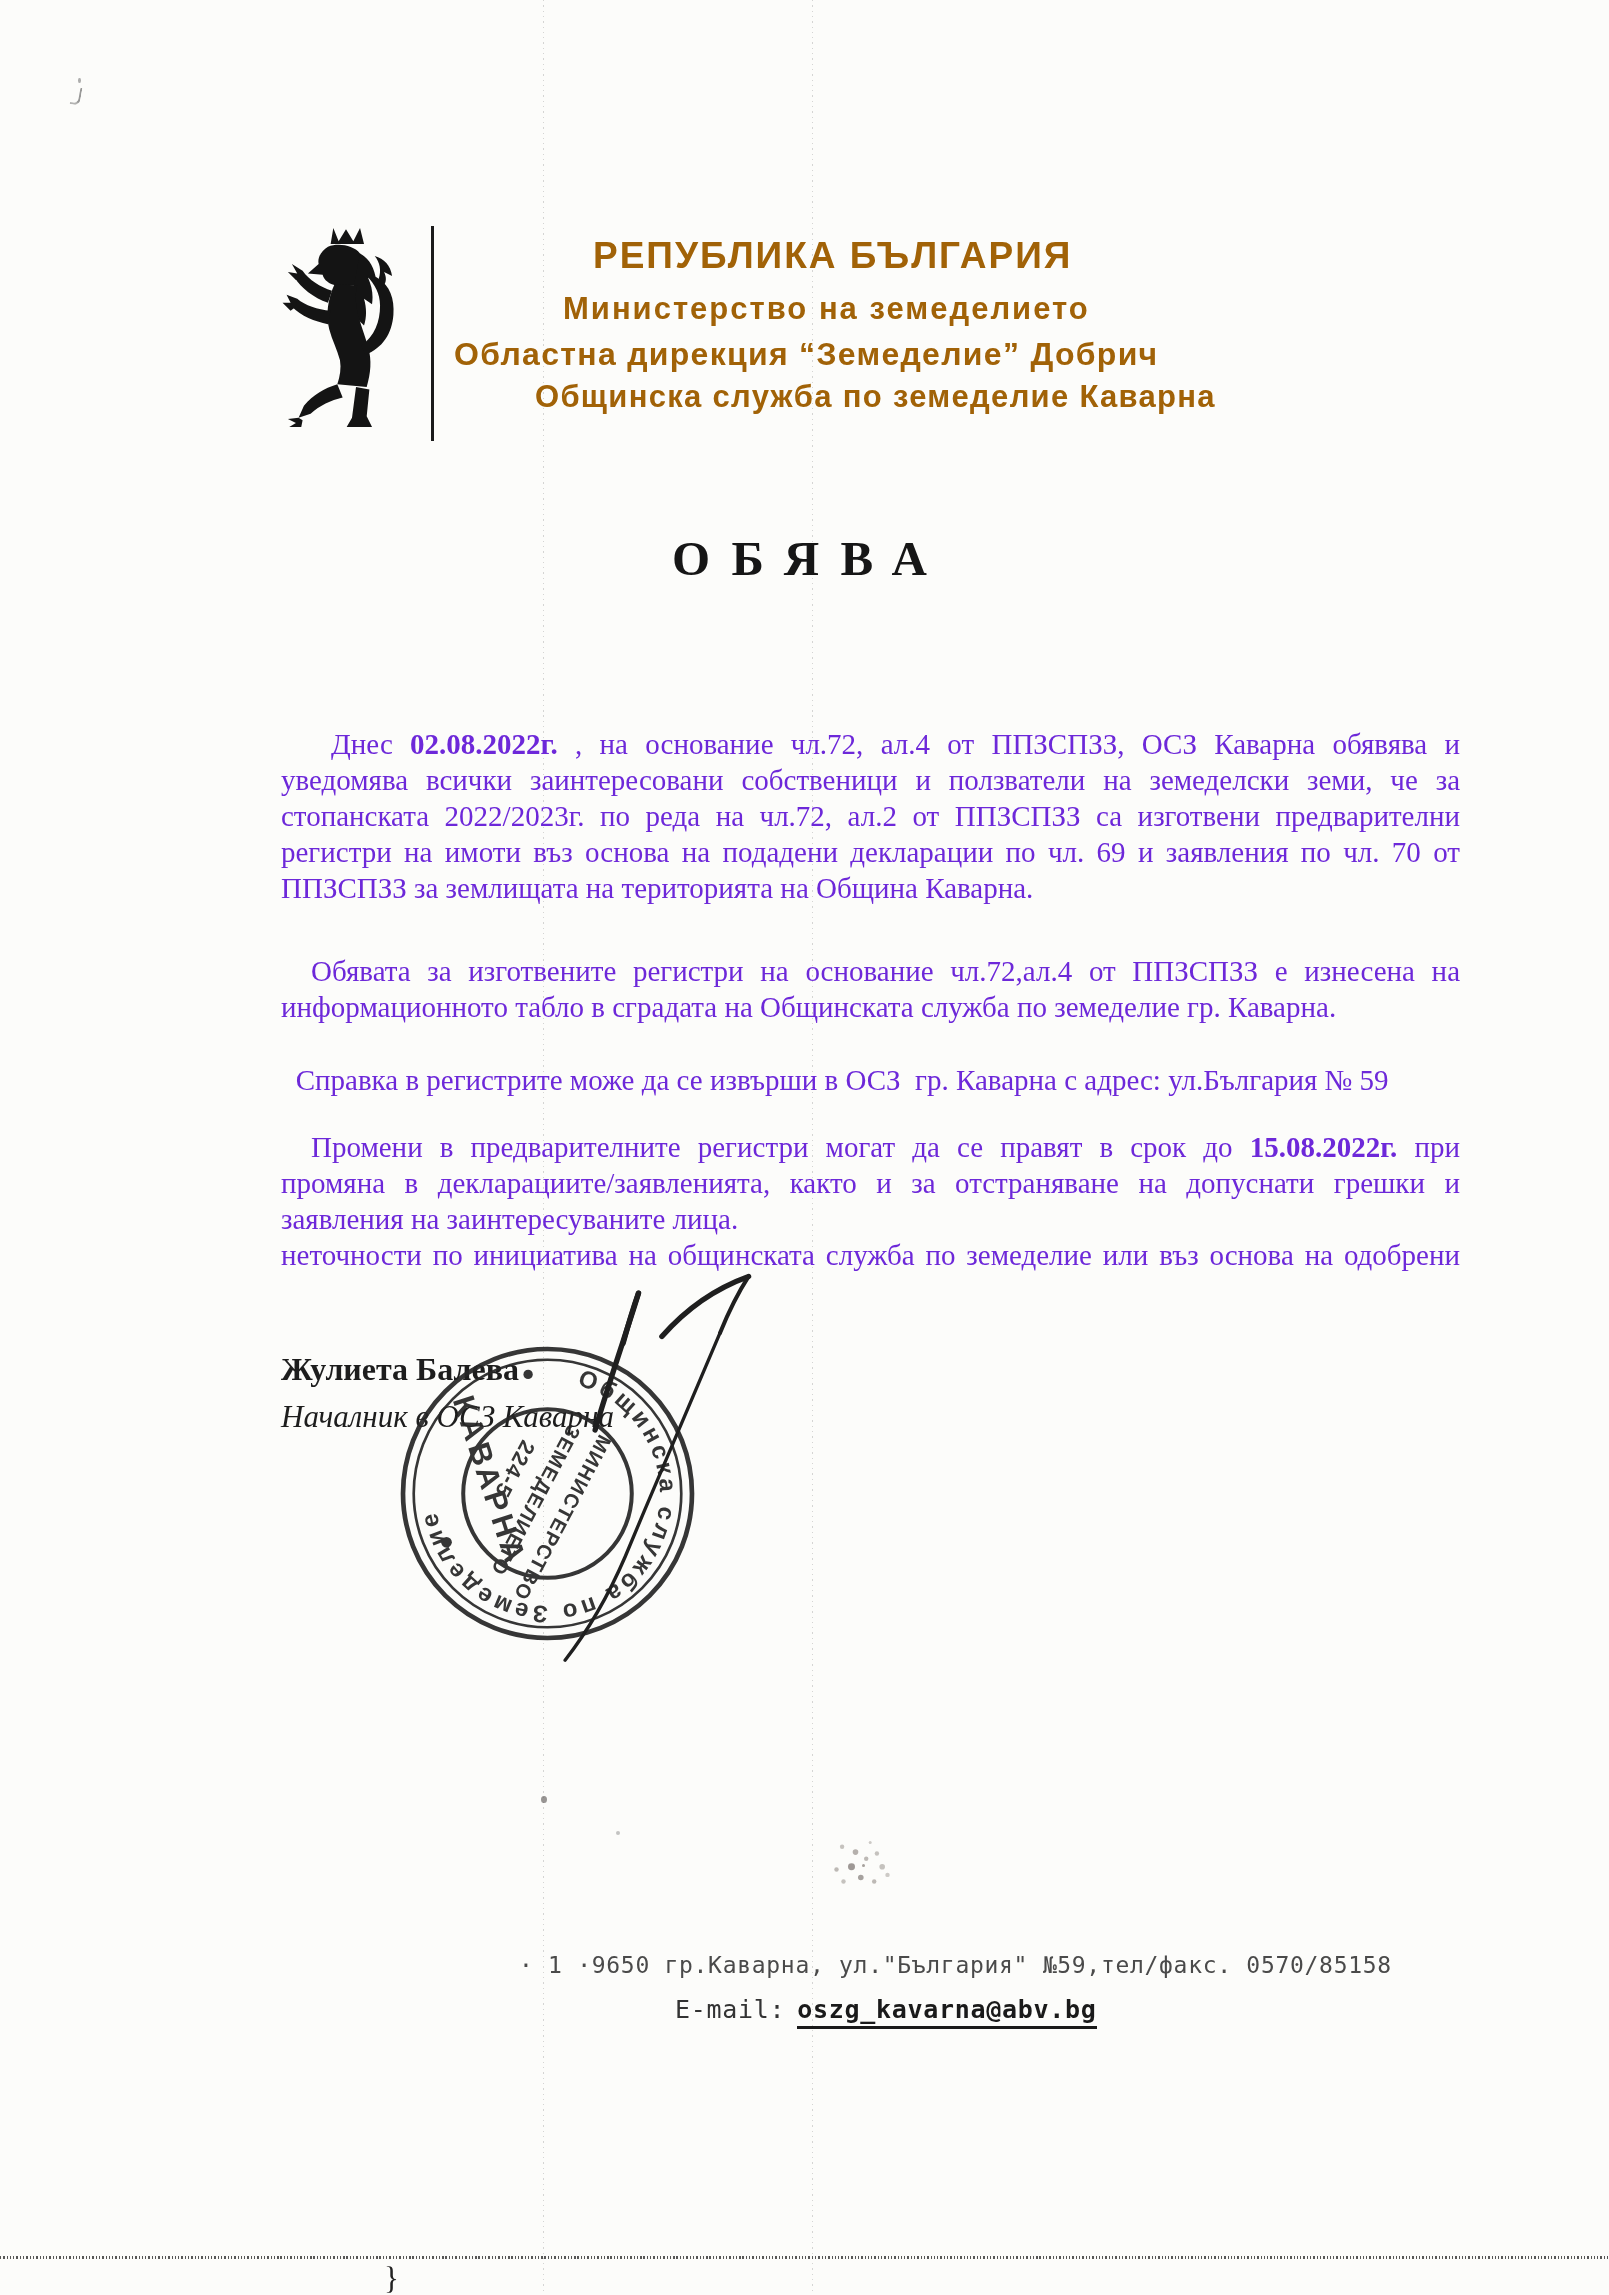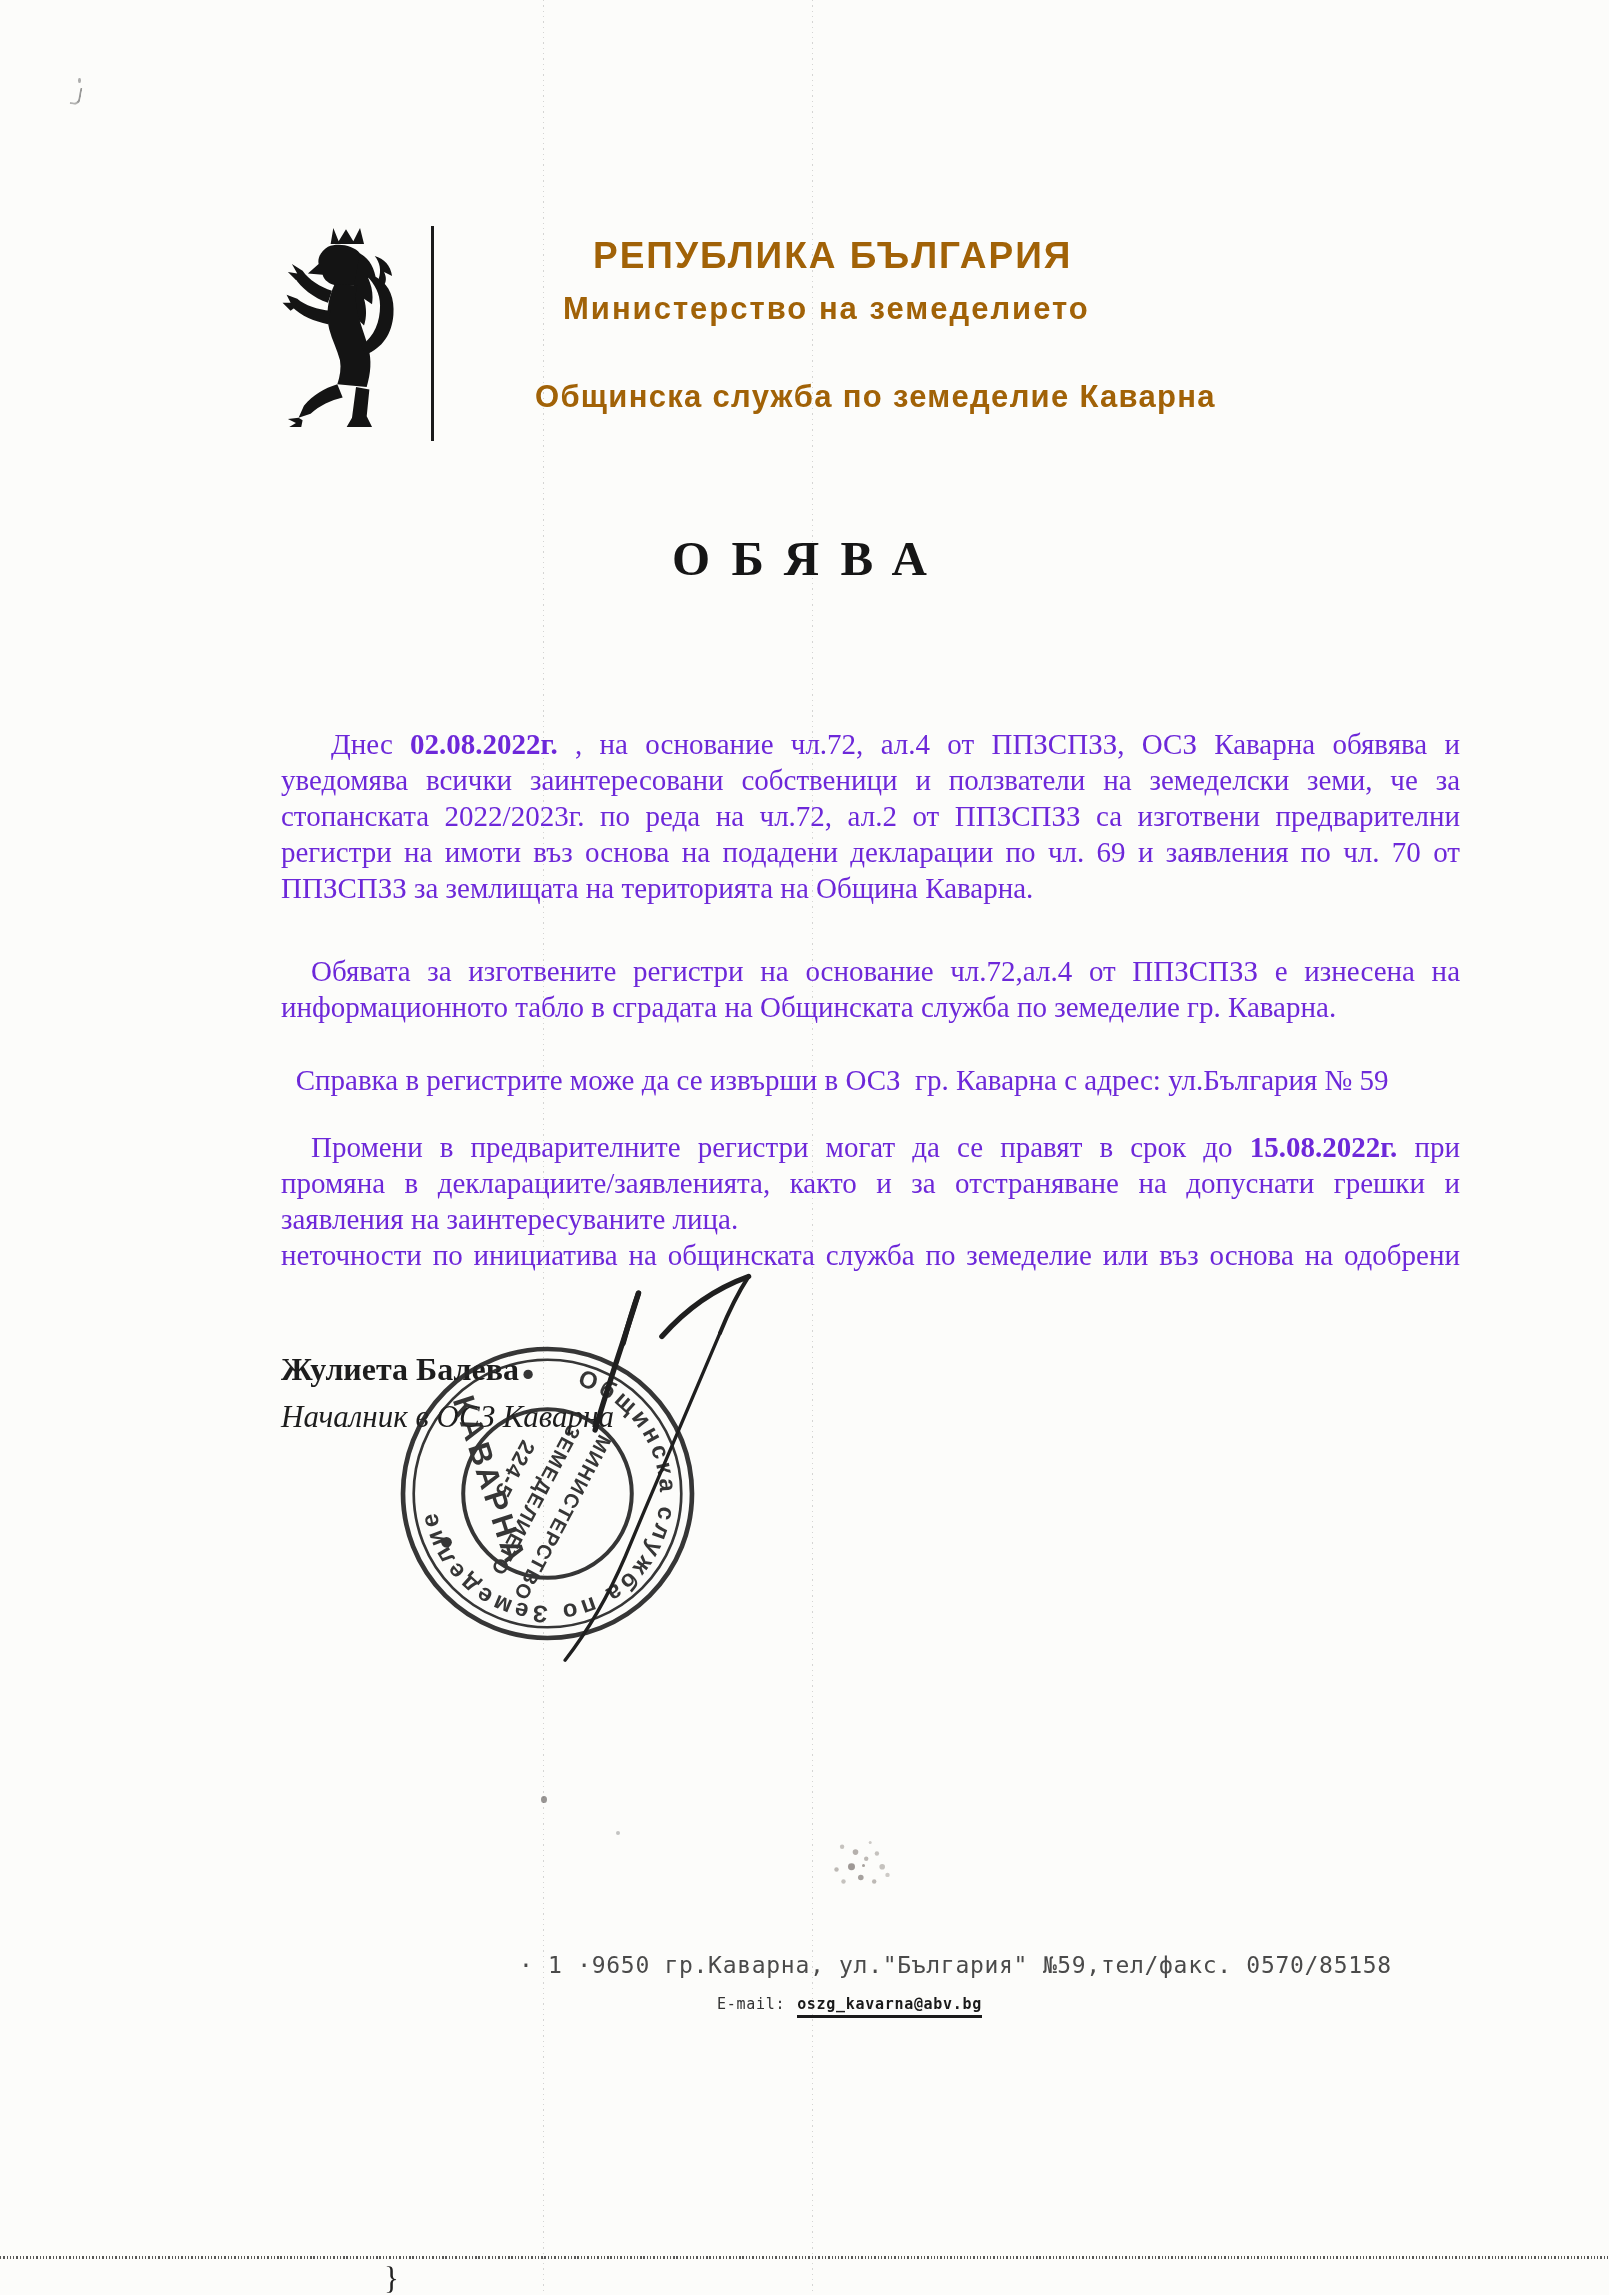--- a/index.html
+++ b/index.html
@@ -41,21 +41,21 @@
 
   .stamp { position:absolute; left:399px; top:1345px; width:301px; height:301px; opacity:.92; }
   .signature-svg { position:absolute; left:495px; top:1256px; width:307px; height:428px; }
 
   
   .footer1, .footer2 {
     position:absolute; font-family:"DejaVu Sans Mono", monospace;
     white-space:nowrap;
   }
   .footer1 { left:519px; top:1952px; font-size:23px; letter-spacing:0.7px; color:#4a4a4a; }
-  .footer2 { left:717px; top:1995px; font-size:15px; letter-spacing:0.7px; color:#333; }
+  .footer2 { left:675px; top:1995px; font-size:25px; letter-spacing:0.7px; color:#333; }
   .footer2 .label { margin-right:12px; }
   .footer2 .email { font-weight:bold; color:#1a1a1a; border-bottom:3.3px solid #1a1a1a; padding-bottom:2px; }
 
   
   .perforation {
     position:absolute; left:0; top:2256px; width:100%; height:3.3px;
     background:repeating-linear-gradient(90deg, rgba(45,45,45,.8) 0 1.3px, transparent 1.3px 3.3px);
   }
   .bottom-mark { position:absolute; left:384px; top:2261px; font-size:31px; color:#222; }
   .speck-dot-a { position:absolute; left:78px; top:78px; width:2.7px; height:4.7px; background:rgba(80,80,80,.45); border-radius:50%; }
@@ -100,20 +100,21 @@
       <path d="M26,290 L10,292 L22,298 L12,304 L30,304 L32,294 Z"></path>
       <path d="M112,244 L106,290 L98,304 L136,304 L128,288 L132,248 Z"></path>
       <path d="M126,196 C152,186 166,164 168,136 C170,112 162,92 146,82 C140,78 134,76 128,78 C140,90 148,104 148,122 C148,146 140,168 120,182 Z"></path>
       <path d="M146,82 C150,70 148,58 140,48 C154,52 164,62 166,78 L154,72 C158,80 158,88 152,94 Z"></path>
     </g>
   </svg>
 
   <div class="hdr-divider"></div>
   <div class="hl hl1">РЕПУБЛИКА БЪЛГАРИЯ</div>
   <div class="hl hl2">Министерство на земеделието</div>
+  <div class="hl hl3">Областна дирекция “Земеделие” Добрич</div>
   <div class="hl hl4">Общинска служба по земеделие Каварна</div>
 
   <div class="doc-title">ОБЯВА</div>
 
   <div class="bodytext" id="paragraphs">
       <div style="margin-bottom: 47px;">
         <div class="line j" style="padding-left: 50px;"><span>Днес </span><span class="b">02.08.2022г.</span><span> , на основание чл.72, ал.4 от ППЗСПЗЗ, ОСЗ Каварна обявява и</span></div>
         <div class="line j"><span>уведомява всички заинтересовани собственици и ползватели на земеделски земи, че за</span></div>
         <div class="line j"><span>стопанската 2022/2023г. по реда на чл.72, ал.2 от ППЗСПЗЗ са изготвени предварителни</span></div>
         <div class="line j"><span>регистри на имоти въз основа на подадени декларации по чл. 69 и заявления по чл. 70 от</span></div>

